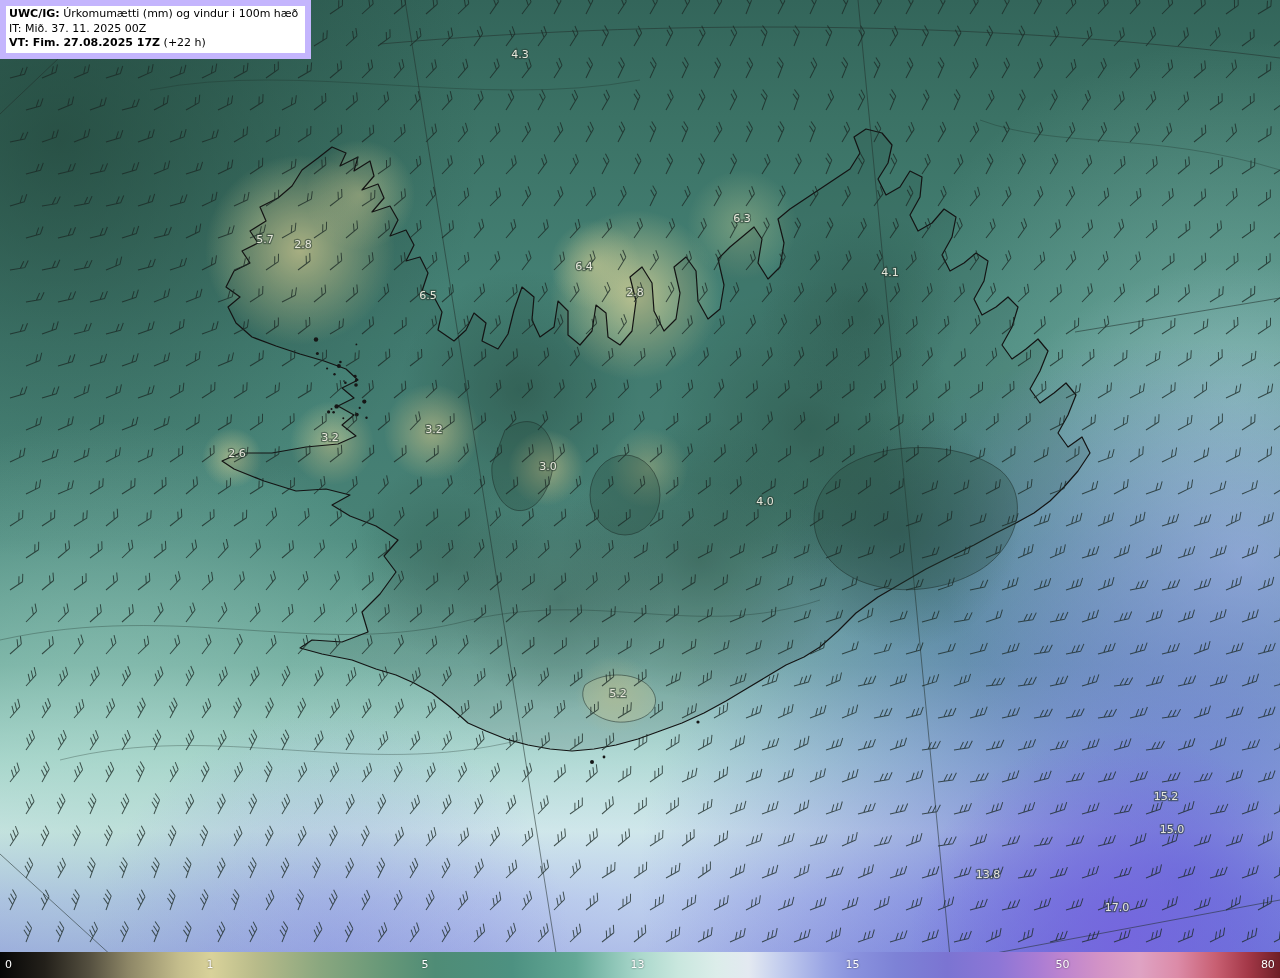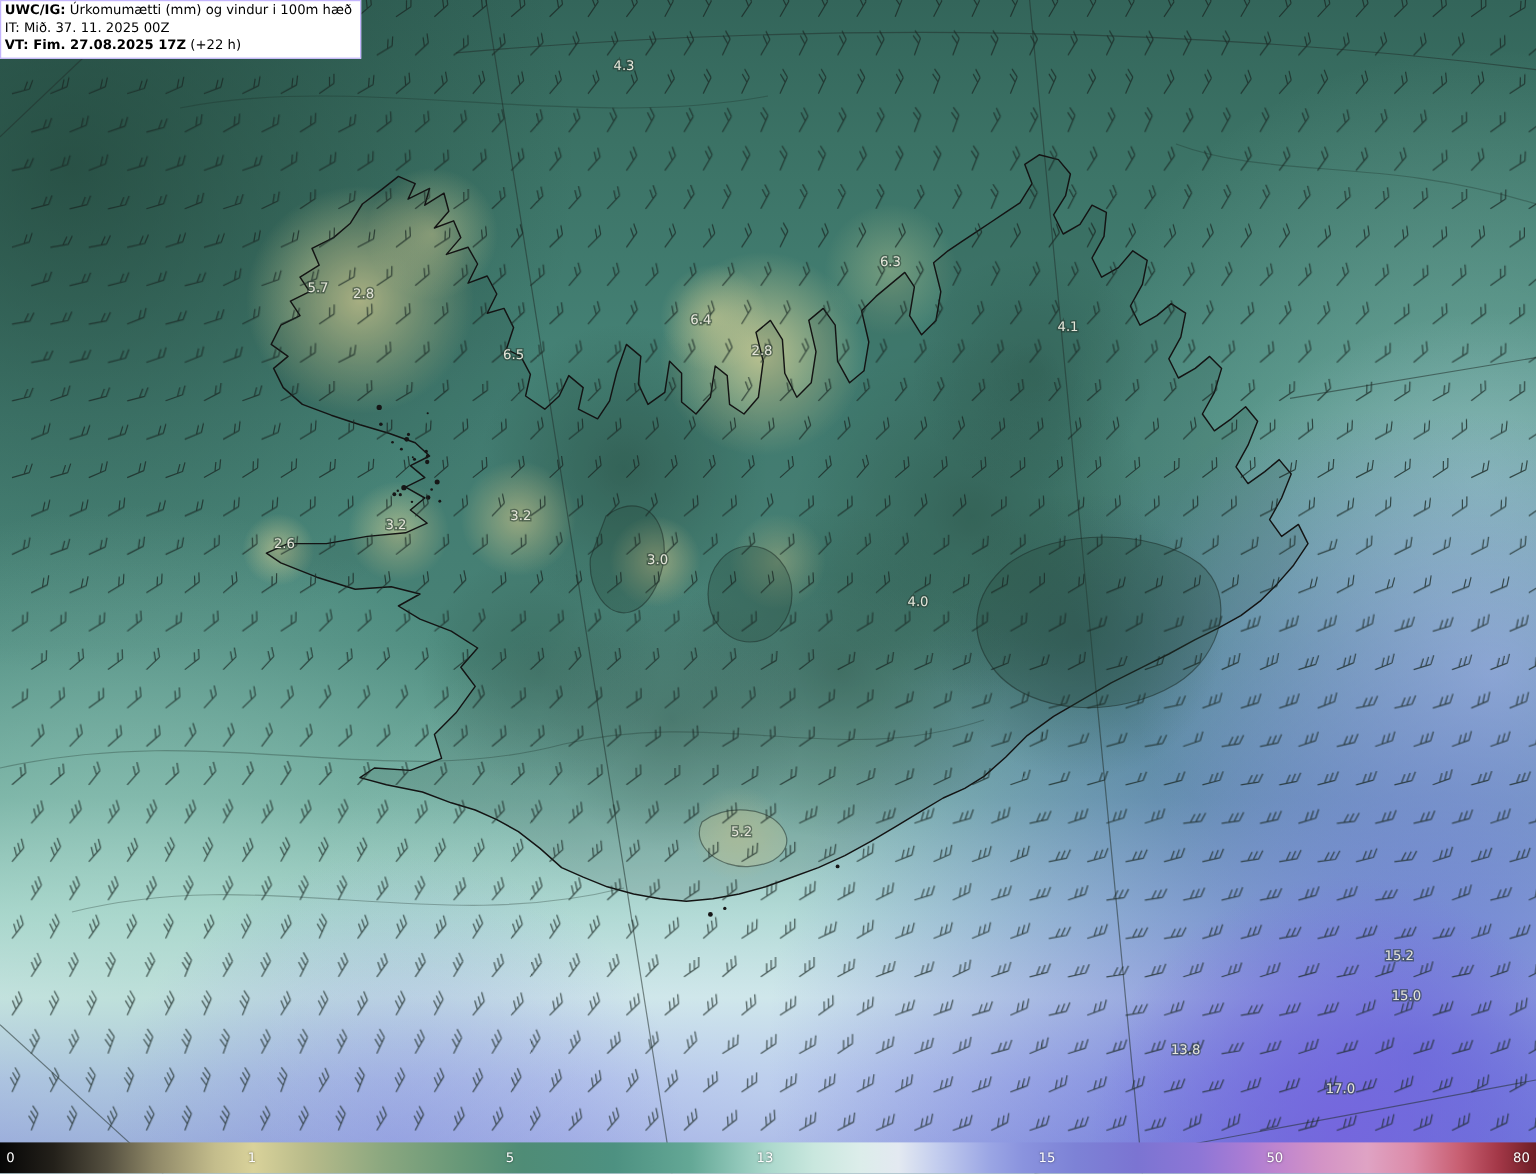--- a/index.html
+++ b/index.html
@@ -1,19 +1,19 @@
 <!DOCTYPE html>
 <html><head>
 <meta charset="utf-8">
 <style>
   html,body{margin:0;padding:0;background:#fff;}
   .stage{position:relative;width:1280px;height:978px;overflow:hidden;
          font-family:"DejaVu Sans",sans-serif;background:#47857a;}
   #map-svg{position:absolute;left:0;top:0;}
-  .titlebox{position:absolute;top:0;left:0;z-index:6;background:#fff;border:1px solid #c4b5fd;
+  .titlebox{position:absolute;top:0;left:0;z-index:6;background:#fff;border:6px solid #c4b5fd;
             padding:1px 7px 2px 3px;font-size:11px;line-height:1.32;color:#000;white-space:nowrap;}
   .titlebox .b{font-weight:bold;}
   .colorbar-wrap{position:absolute;left:0;bottom:0;width:1280px;height:26px;z-index:5;}
   #colorbar{position:absolute;left:0;top:0;width:100%;height:100%;}
   #colorbar-labels{position:absolute;left:0;top:0;width:100%;height:100%;}
   #colorbar-labels span{position:absolute;top:6px;font-size:11px;color:#fff;
             text-shadow:0 0 2px rgba(0,0,0,.65);}
 </style>
 </head>
 <body>
@@ -1455,19 +1455,19 @@
     </div>
   </div>
 
   <div class="colorbar-wrap">
     <div id="colorbar" style="background: linear-gradient(to right, rgb(6, 6, 6) 0%, rgb(35, 32, 26) 3.5%, rgb(85, 80, 64) 7%, rgb(141, 134, 102) 10%, rgb(196, 189, 140) 14%, rgb(217, 210, 154) 16.5%, rgb(184, 187, 138) 20%, rgb(138, 167, 127) 25%, rgb(103, 152, 120) 30%, rgb(79, 140, 118) 34%, rgb(77, 145, 129) 40%, rgb(100, 168, 150) 45%, rgb(143, 198, 184) 48%, rgb(171, 216, 204) 50%, rgb(201, 231, 222) 53%, rgb(220, 237, 234) 56%, rgb(227, 233, 241) 58.5%, rgb(195, 205, 238) 61%, rgb(154, 165, 228) 64.5%, rgb(138, 147, 222) 66.6%, rgb(125, 130, 214) 70%, rgb(123, 116, 210) 74%, rgb(141, 118, 214) 78%, rgb(169, 124, 212) 81%, rgb(189, 132, 207) 83%, rgb(211, 147, 198) 86%, rgb(223, 163, 196) 89%, rgb(220, 139, 168) 92%, rgb(200, 95, 114) 95%, rgb(164, 56, 72) 97.5%, rgb(110, 30, 38) 100%);"></div>
     <div id="colorbar-labels">
         <span style="left: 0.4%;">0</span>
         <span style="left: 16.4%; transform: translateX(-50%);">1</span>
         <span style="left: 33.2%; transform: translateX(-50%);">5</span>
         <span style="left: 49.8%; transform: translateX(-50%);">13</span>
-        <span style="left: 66.6%; transform: translateX(-50%); margin-left: 20px;">15</span>
+        <span style="left: 66.6%; transform: translateX(-50%);">15</span>
         <span style="left: 83%; transform: translateX(-50%);">50</span>
         <span style="left: 99.6%; transform: translateX(-100%);">80</span>
       </div>
   </div>
 
 </div>
 
 </body></html>

